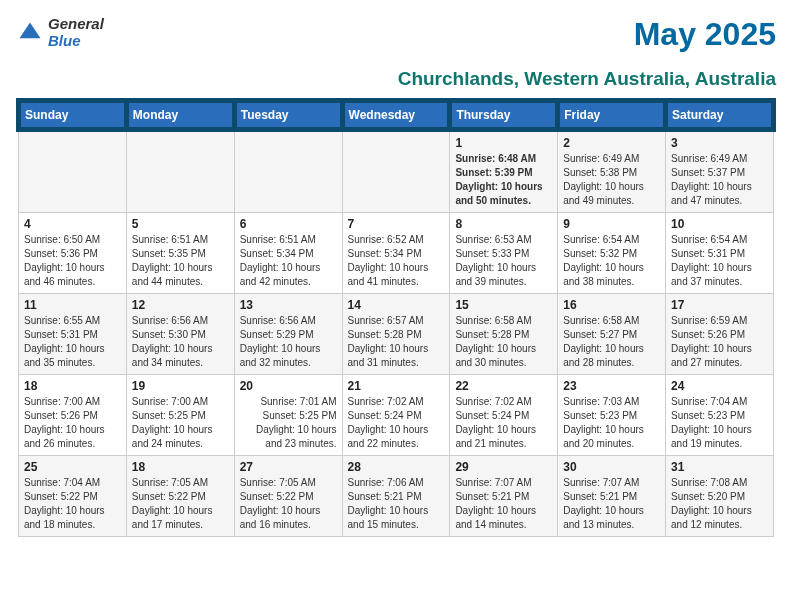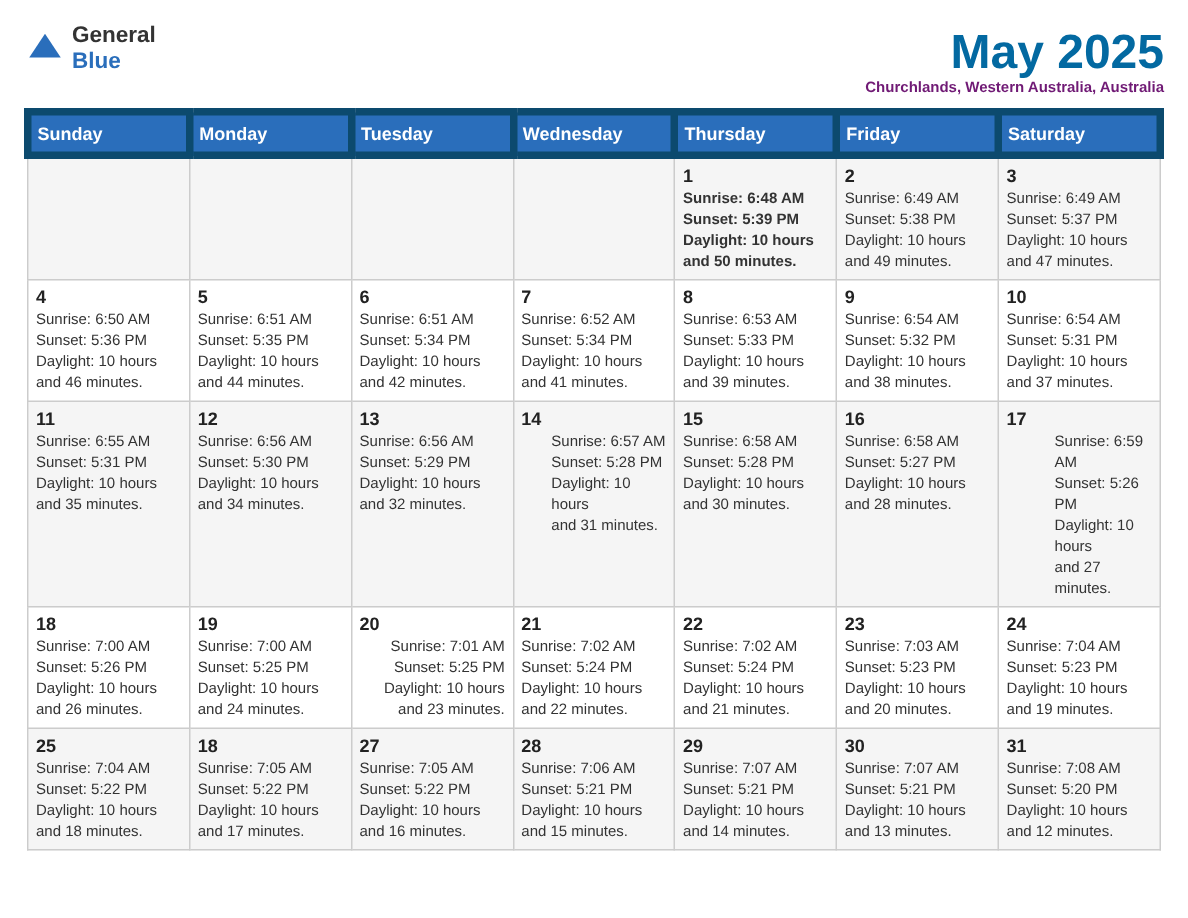--- a/index.html
+++ b/index.html
@@ -13,20 +13,21 @@
     .header {
       display: flex;
       justify-content: space-between;
       align-items: flex-start;
       margin-bottom: 8px;
     }
     .logo {
       display: flex;
       align-items: center;
       gap: 4px;
+      font-style: italic;
     }
     .logo-text {
       display: flex;
       flex-direction: column;
       line-height: 1.1;
     }
     .logo-general {
       font-size: 15px;
       font-weight: bold;
       color: #333;
@@ -42,23 +43,24 @@
     }
     .title-block {
       text-align: right;
     }
     .main-title {
       font-size: 32px;
       font-weight: bold;
       color: #0369a1;
     }
     .subtitle {
-      font-size: 10px;
-      color: #701a75;
-      font-weight: bold;
+      font-size: 19px;
+      color: #0f766e;
+      font-weight: bold;
+      margin-top: 15px;
     }
     table {
       width: 100%;
       border-collapse: collapse;
       font-size: 11px;
     }
     thead tr th {
       background-color: #2a6ebb;
       color: #fff;
       padding: 5px 4px;
@@ -219,42 +221,42 @@
         </td>
         <td>
           <div class="day-number">13</div>
           <div class="day-info" style="white-space: pre-line;">Sunrise: 6:56 AM
 Sunset: 5:29 PM
 Daylight: 10 hours
 and 32 minutes.</div>
         </td>
         <td>
           <div class="day-number">14</div>
-          <div class="day-info" style="white-space: pre-line; margin-left: 20px;">Sunrise: 6:57 AM
+          <div class="day-info" style="white-space: pre-line;">Sunrise: 6:57 AM
 Sunset: 5:28 PM
 Daylight: 10 hours
 and 31 minutes.</div>
         </td>
         <td>
           <div class="day-number">15</div>
           <div class="day-info" style="white-space: pre-line;">Sunrise: 6:58 AM
 Sunset: 5:28 PM
 Daylight: 10 hours
 and 30 minutes.</div>
         </td>
         <td>
           <div class="day-number">16</div>
           <div class="day-info" style="white-space: pre-line;">Sunrise: 6:58 AM
 Sunset: 5:27 PM
 Daylight: 10 hours
 and 28 minutes.</div>
         </td>
         <td>
           <div class="day-number">17</div>
-          <div class="day-info" style="white-space: pre-line; margin-left: 32px;">Sunrise: 6:59 AM
+          <div class="day-info" style="white-space: pre-line;">Sunrise: 6:59 AM
 Sunset: 5:26 PM
 Daylight: 10 hours
 and 27 minutes.</div>
         </td>
       </tr>
       <tr>
         <td>
           <div class="day-number">18</div>
           <div class="day-info" style="white-space: pre-line;">Sunrise: 7:00 AM
 Sunset: 5:26 PM

